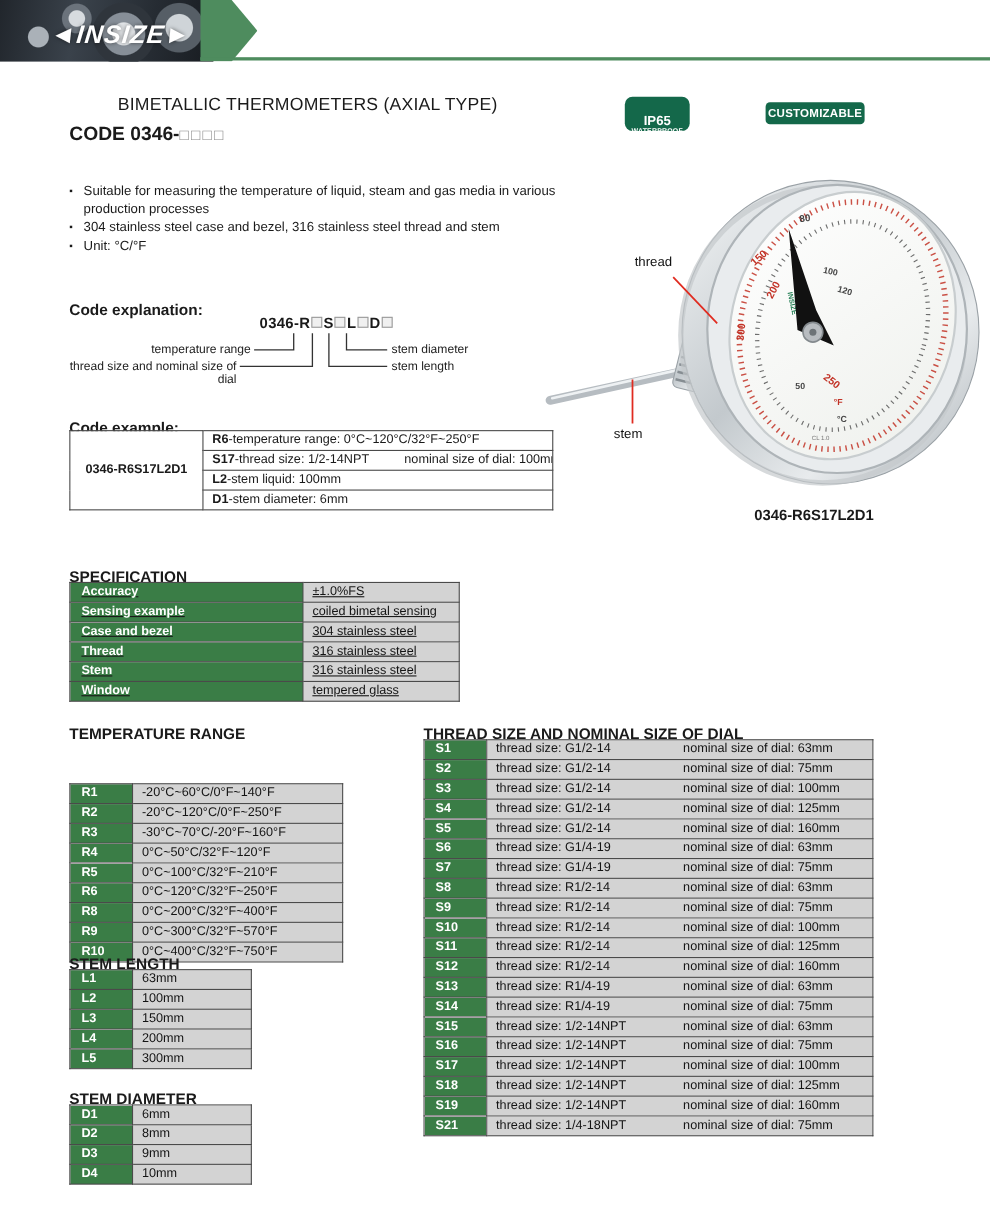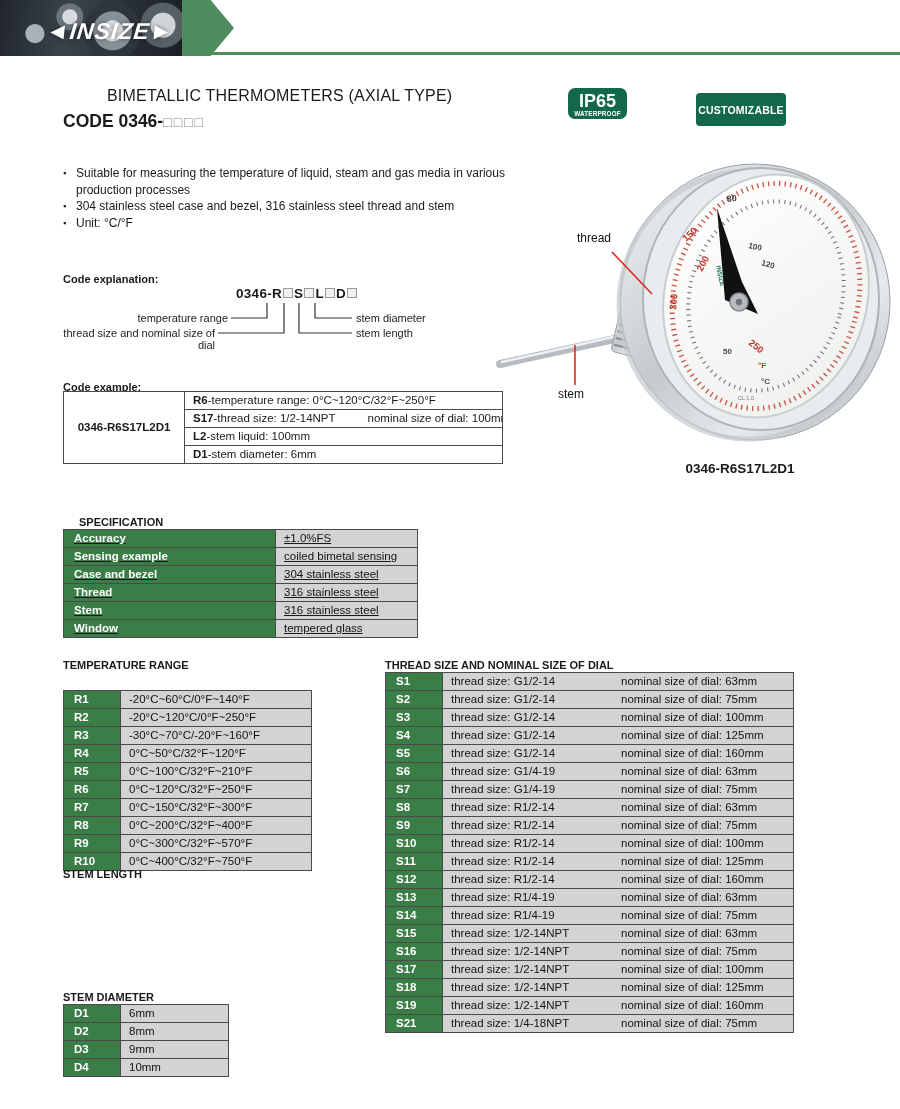--- a/index.html
+++ b/index.html
@@ -21,33 +21,33 @@
     color:#fff;letter-spacing:1px;transform:skewX(-6deg);text-shadow:0 0 4px rgba(0,0,0,.55);}
 
   
   .title1{position:absolute;left:63px;top:87px;font-size:16px;font-weight:normal;letter-spacing:.2px;margin-left:44px;}
   .title2{position:absolute;left:63px;top:111px;font-size:17.5px;font-weight:bold;}
   .title2 .boxes{font-size:14px;color:#8a8a8a;letter-spacing:2px;font-weight:normal;}
 
   
   .badge-ip65{position:absolute;left:568px;top:88px;width:59px;height:31px;border-radius:7px;
     background:#14684a;color:#fff;text-align:center;line-height:1;}
-  .badge-ip65 .l1{font-size:18px;font-weight:bold;margin-top:4px;}
+  .badge-ip65 .l1{font-size:12px;font-weight:bold;margin-top:16px;}
   .badge-ip65 .l2{font-size:6.3px;font-weight:bold;letter-spacing:.2px;margin-top:1px;}
-  .badge-cust{position:absolute;left:696px;top:93px;width:90px;height:33px;border-radius:4px;
+  .badge-cust{position:absolute;left:696px;top:93px;width:90px;height:20px;border-radius:4px;
     background:#14684a;color:#fff;font-size:10.5px;font-weight:bold;display:flex;
     align-items:center;justify-content:center;letter-spacing:.2px;}
 
   
   .bullets{position:absolute;left:63px;top:165px;width:445px;font-size:12px;line-height:16.5px;}
   .bullet{display:flex;}
   .bullet .mk{width:13px;flex:0 0 13px;font-size:9px;line-height:16.5px;}
 
   
-  .sec-label{position:absolute;font-size:11px;font-weight:bold;}
+  .sec-label{position:absolute;font-size:14px;font-weight:bold;}
   .code-str{position:absolute;left:236px;top:286px;font-size:13.5px;font-weight:bold;letter-spacing:.3px;}
   .code-str .cbox{display:inline-block;width:8px;height:8px;background:#f0f0f0;border:1px solid #999;
      margin:0 1px;font-size:0;vertical-align:baseline;}
   .diag-label{position:absolute;font-size:11px;color:#222;}
   .ra{text-align:right;}
 
   
   table{border-collapse:collapse;position:absolute;table-layout:fixed;}
   td{border:1px solid #4a4a4a;font-size:11.5px;height:15px;padding:1px 8px;line-height:13px;
      overflow:hidden;white-space:nowrap;}
@@ -199,21 +199,21 @@
     <circle cx="259" cy="154" r="9" fill="#b8bcc0" stroke="#848a8e" stroke-width="1.5"></circle>
     <circle cx="259" cy="154" r="3.2" fill="#6d7377"></circle>
 
     <line x1="132" y1="104" x2="172" y2="146" stroke="#e02b20" stroke-width="1.6"></line>
     <line x1="95" y1="197" x2="95" y2="237" stroke="#e02b20" stroke-width="1.6"></line>
   </svg>
   <div class="fig-label" style="left:577px;top:231px;">thread</div>
   <div class="fig-label" style="left:558px;top:387px;">stem</div>
   <div class="fig-caption">0346-R6S17L2D1</div>
 
-  <div class="sec-label" style="left:79px;top:516px;position:absolute;text-align:center;">SPECIFICATION</div>
+  <div class="sec-label" style="left:63px;top:516px;position:absolute;text-align:center;">SPECIFICATION</div>
   <table style="left:63px;top:529px;width:354px;text-decoration:underline;">
     <colgroup>
         <col style="width:212px">
         <col style="width:142px">
       </colgroup>
     <tbody>
 
         <tr>
           <td class="k">Accuracy</td>
           <td class="v">±1.0%FS</td>
@@ -240,21 +240,21 @@
         </tr>
 
         <tr>
           <td class="k">Window</td>
           <td class="v">tempered glass</td>
         </tr>
       </tbody>
   </table>
 
   <div class="sec-label" style="left:63px;top:659px;position:absolute;">TEMPERATURE RANGE</div>
-  <table style="left:63px;top:690px;width:248px;">
+  <table style="left:63px;top:712px;width:248px;">
     <colgroup>
         <col style="width:57px">
         <col style="width:191px">
       </colgroup>
     <tbody>
 
         <tr>
           <td class="k">R1</td>
           <td class="v">-20°C~60°C/0°F~140°F</td>
         </tr>
@@ -277,24 +277,20 @@
         <tr>
           <td class="k">R5</td>
           <td class="v">0°C~100°C/32°F~210°F</td>
         </tr>
 
         <tr>
           <td class="k">R6</td>
           <td class="v">0°C~120°C/32°F~250°F</td>
         </tr>
 
-        <tr>
-          <td class="k">R7</td>
-          <td class="v">0°C~150°C/32°F~300°F</td>
-        </tr>
 
         <tr>
           <td class="k">R8</td>
           <td class="v">0°C~200°C/32°F~400°F</td>
         </tr>
 
         <tr>
           <td class="k">R9</td>
           <td class="v">0°C~300°C/32°F~570°F</td>
         </tr>
@@ -451,20 +447,53 @@
         <tr>
           <td class="k">S21</td>
           <td class="v">
             <span class="c1">thread size: 1/4-18NPT</span><span>nominal size of dial: 75mm</span>
           </td>
         </tr>
       </tbody>
   </table>
 
   <div class="sec-label" style="left:63px;top:868px;position:absolute;">STEM LENGTH</div>
+  <table style="left:63px;top:881px;width:165px;">
+    <colgroup>
+        <col style="width:57px">
+        <col style="width:108px">
+      </colgroup>
+    <tbody>
+
+        <tr>
+          <td class="k">L1</td>
+          <td class="v">63mm</td>
+        </tr>
+
+        <tr>
+          <td class="k">L2</td>
+          <td class="v">100mm</td>
+        </tr>
+
+        <tr>
+          <td class="k">L3</td>
+          <td class="v">150mm</td>
+        </tr>
+
+        <tr>
+          <td class="k">L4</td>
+          <td class="v">200mm</td>
+        </tr>
+
+        <tr>
+          <td class="k">L5</td>
+          <td class="v">300mm</td>
+        </tr>
+      </tbody>
+  </table>
 
   <div class="sec-label" style="left:63px;top:991px;position:absolute;">STEM DIAMETER</div>
   <table style="left:63px;top:1004px;width:165px;">
     <colgroup>
         <col style="width:57px">
         <col style="width:108px">
       </colgroup>
     <tbody>
 
         <tr>

